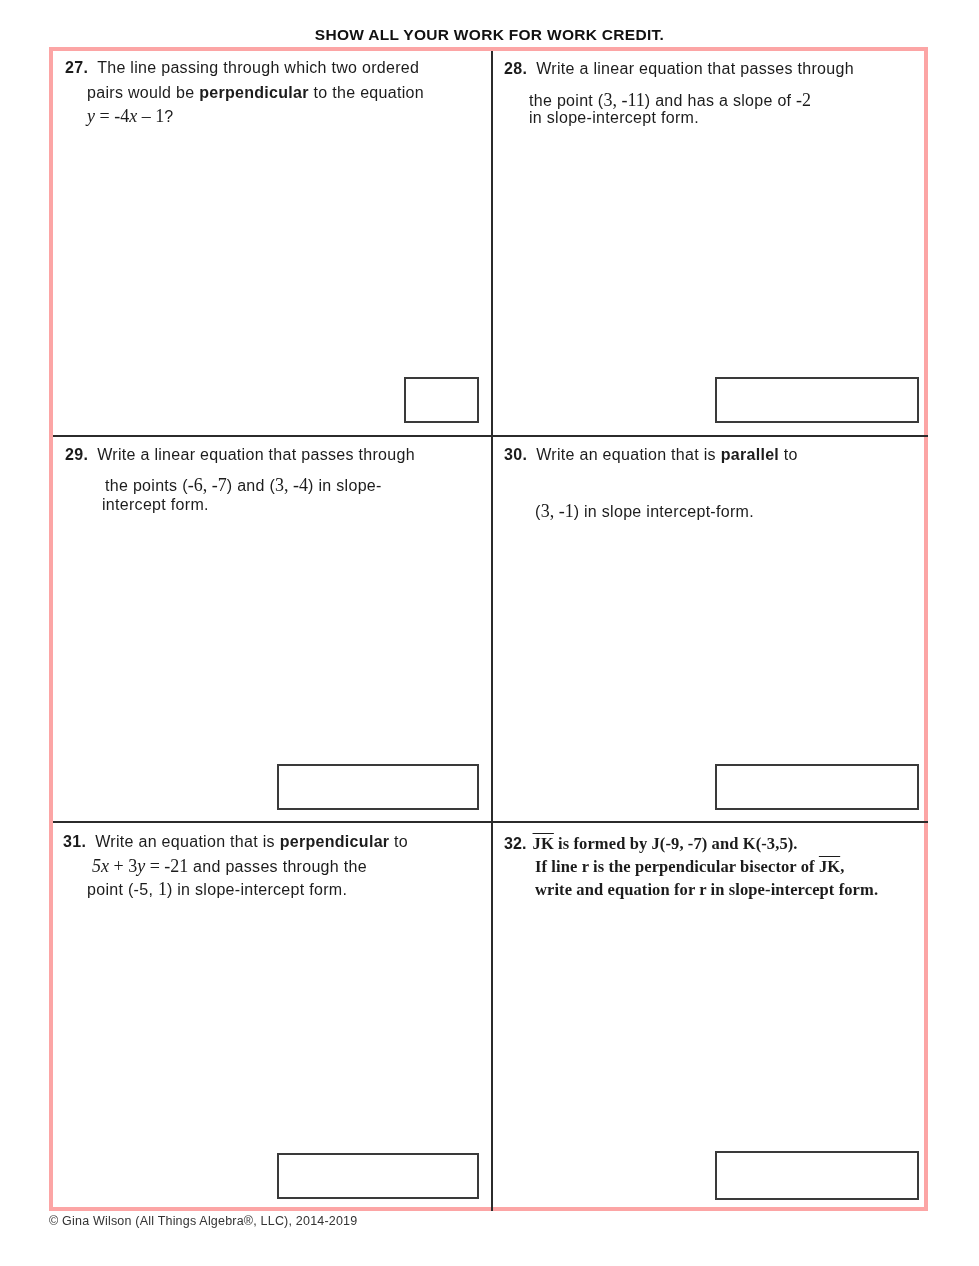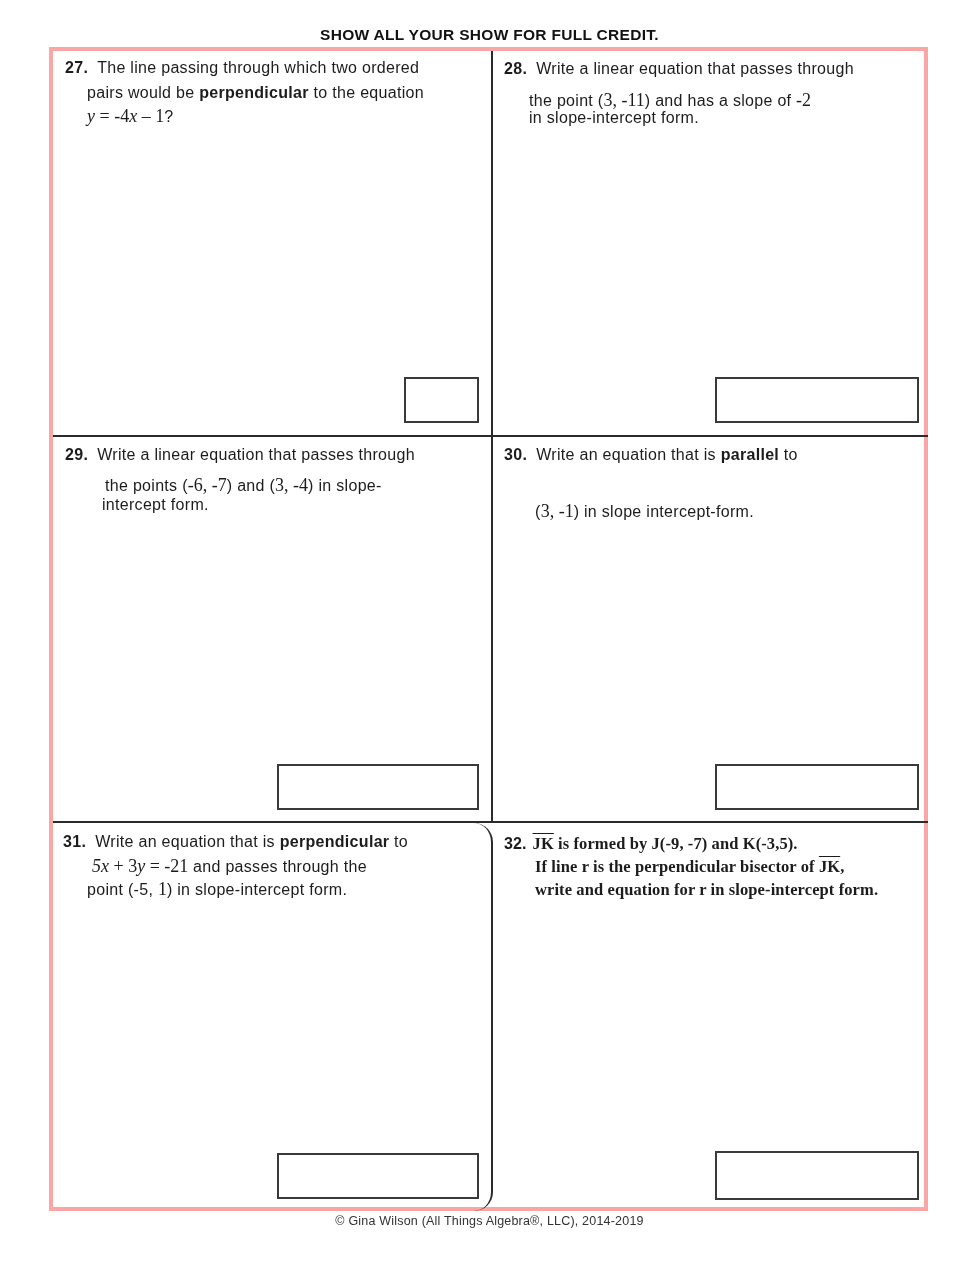--- a/index.html
+++ b/index.html
@@ -20,47 +20,47 @@
     position:absolute;left:49px;top:47px;width:879px;height:1164px;
     border:4px solid #fca5a5;box-sizing:border-box;
   }
   .cell{position:absolute;box-sizing:border-box;}
   .c-left{border-right:2px solid #2b2b2b;}
   .r-top{border-bottom:2px solid #2b2b2b;}
   .cell-27{left:0;top:0;width:440px;height:386px;}
   .cell-28{left:440px;top:0;width:435px;height:386px;}
   .cell-29{left:0;top:386px;width:440px;height:386px;}
   .cell-30{left:440px;top:386px;width:435px;height:386px;}
-  .cell-31{left:0;top:772px;width:440px;height:388px;border-radius:19px;}
+  .cell-31{left:0;top:772px;width:440px;height:388px;}
   .cell-32{left:440px;top:772px;width:435px;height:388px;}
   .line{position:absolute;white-space:nowrap;font-size:16px;letter-spacing:.3px;line-height:1.15;}
   .qnum{font-weight:bold;margin-right:9px;}
   .b{font-weight:bold;}
   .serif{font-family:"Liberation Serif",serif;font-size:18px;letter-spacing:0;}
   .it{font-style:italic;}
   .ol{text-decoration:overline;margin-top:12px;}
   .choices{position:absolute;left:37px;top:254px;}
   .choice{height:30px;font-size:16px;letter-spacing:.3px;}
   .choice .clabel{font-weight:bold;margin-right:10px;}
   .answer-box{
     position:absolute;border:2px solid #3a3a3a;background:#ffffff;box-sizing:border-box;
   }
   .q32line{font-family:"Liberation Serif",serif;font-weight:bold;font-size:16.5px;letter-spacing:.1px;}
   .q32line .qnum{font-family:"Liberation Sans",sans-serif;font-size:16px;margin-right:6px;}
   .footer{
     position:absolute;left:49px;top:1214px;width:881px;
-    text-align:center;font-size:12.5px;letter-spacing:.2px;color:#333;
+    text-align:left;font-size:12.5px;letter-spacing:.2px;color:#333;
   }
 </style>
 </head>
 <body>
 
 <div class="page">
 
-  <div class="title">SHOW ALL YOUR SHOW FOR FULL CREDIT.</div>
+  <div class="title">SHOW ALL YOUR WORK FOR WORK CREDIT.</div>
 
   <div class="wtable">
 
     <div class="cell cell-27 c-left r-top">
       <div class="line" style="left:12px;top:8px;"><span class="qnum">27.</span><span>The line passing through which two ordered</span></div>
       <div class="line" style="left:34px;top:33px;"><span>pairs would be </span><span class="b">perpendicular</span><span> to the equation</span></div>
       <div class="line" style="left:34px;top:55px;"><span class="serif it">y</span><span class="serif"> = -4</span><span class="serif it">x</span><span class="serif"> – 1</span><span>?</span></div>
       <div class="answer-box" style="left:351px;top:326px;width:75px;height:46px;"></div>
     </div>
 

